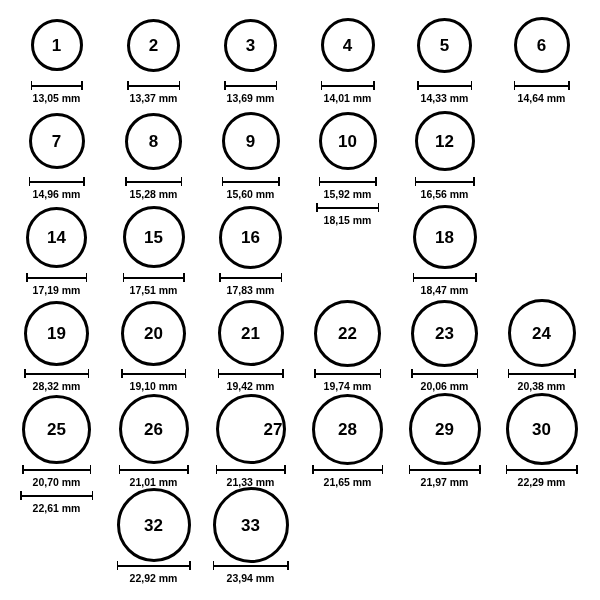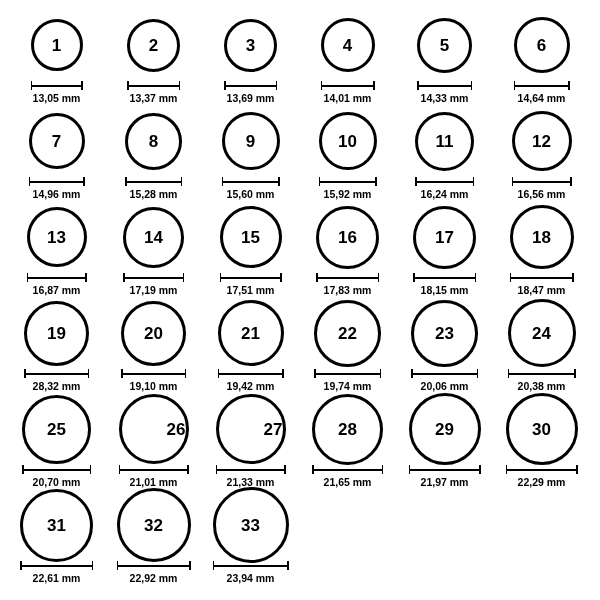--- a/index.html
+++ b/index.html
@@ -218,61 +218,35 @@
         </div>
         <div class="measure" style="width: 58px;">
           <div class="bar"></div>
           <div class="tick left"></div>
           <div class="tick right"></div>
         </div>
         <div class="mm">15,92 mm</div>
       </div>
       <div class="cell">
         <div class="circle-wrap">
-          <div class="ring" style="width: 59px; height: 59px;">
-            <span class="ring-label">11</span>
-          </div>
-        </div>
-        <div class="measure" style="width: 59px;">
-          <div class="bar"></div>
-          <div class="tick left"></div>
-          <div class="tick right"></div>
-        </div>
-        <div class="mm">16,24 mm</div>
-      </div>
-      <div class="cell">
-        <div class="circle-wrap">
           <div class="ring" style="width: 60px; height: 60px;">
             <span class="ring-label">12</span>
           </div>
         </div>
         <div class="measure" style="width: 60px;">
           <div class="bar"></div>
           <div class="tick left"></div>
           <div class="tick right"></div>
         </div>
         <div class="mm">16,56 mm</div>
       </div>
     </div>
     <div class="row">
       <div class="cell">
         <div class="circle-wrap">
-          <div class="ring" style="width: 60px; height: 60px;">
-            <span class="ring-label">13</span>
-          </div>
-        </div>
-        <div class="measure" style="width: 60px;">
-          <div class="bar"></div>
-          <div class="tick left"></div>
-          <div class="tick right"></div>
-        </div>
-        <div class="mm">16,87 mm</div>
-      </div>
-      <div class="cell">
-        <div class="circle-wrap">
           <div class="ring" style="width: 61px; height: 61px;">
             <span class="ring-label">14</span>
           </div>
         </div>
         <div class="measure" style="width: 61px;">
           <div class="bar"></div>
           <div class="tick left"></div>
           <div class="tick right"></div>
         </div>
         <div class="mm">17,19 mm</div>
@@ -297,25 +271,20 @@
           </div>
         </div>
         <div class="measure" style="width: 63px;">
           <div class="bar"></div>
           <div class="tick left"></div>
           <div class="tick right"></div>
         </div>
         <div class="mm">17,83 mm</div>
       </div>
       <div class="cell">
-        <div class="circle-wrap">
-          <div class="ring" style="width: 63px; height: 63px;">
-            <span class="ring-label">17</span>
-          </div>
-        </div>
         <div class="measure" style="width: 63px;">
           <div class="bar"></div>
           <div class="tick left"></div>
           <div class="tick right"></div>
         </div>
         <div class="mm">18,15 mm</div>
       </div>
       <div class="cell">
         <div class="circle-wrap">
           <div class="ring" style="width: 64px; height: 64px;">
@@ -419,21 +388,21 @@
         </div>
         <div class="measure" style="width: 69px;">
           <div class="bar"></div>
           <div class="tick left"></div>
           <div class="tick right"></div>
         </div>
         <div class="mm">20,70 mm</div>
       </div>
       <div class="cell">
         <div class="circle-wrap">
-          <div class="ring" style="width: 70px; height: 70px; justify-content: flex-end;">
+          <div class="ring" style="width: 70px; height: 70px;">
             <span class="ring-label">26</span>
           </div>
         </div>
         <div class="measure" style="width: 70px;">
           <div class="bar"></div>
           <div class="tick left"></div>
           <div class="tick right"></div>
         </div>
         <div class="mm">21,01 mm</div>
       </div>
@@ -485,25 +454,20 @@
         <div class="measure" style="width: 72px;">
           <div class="bar"></div>
           <div class="tick left"></div>
           <div class="tick right"></div>
         </div>
         <div class="mm">22,29 mm</div>
       </div>
     </div>
     <div class="row">
       <div class="cell">
-        <div class="circle-wrap">
-          <div class="ring" style="width: 73px; height: 73px;">
-            <span class="ring-label">31</span>
-          </div>
-        </div>
         <div class="measure" style="width: 73px;">
           <div class="bar"></div>
           <div class="tick left"></div>
           <div class="tick right"></div>
         </div>
         <div class="mm">22,61 mm</div>
       </div>
       <div class="cell">
         <div class="circle-wrap">
           <div class="ring" style="width: 74px; height: 74px;">

